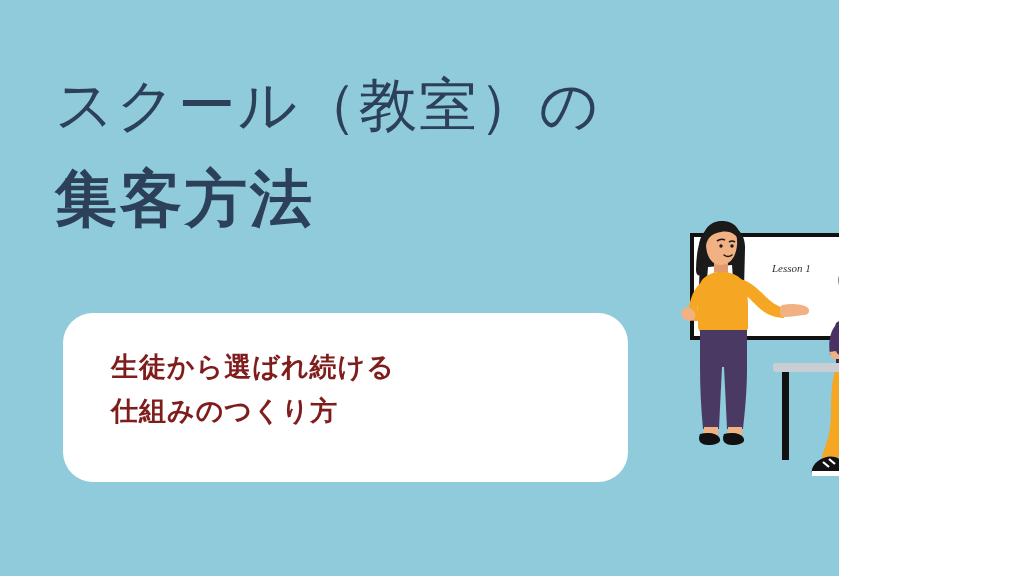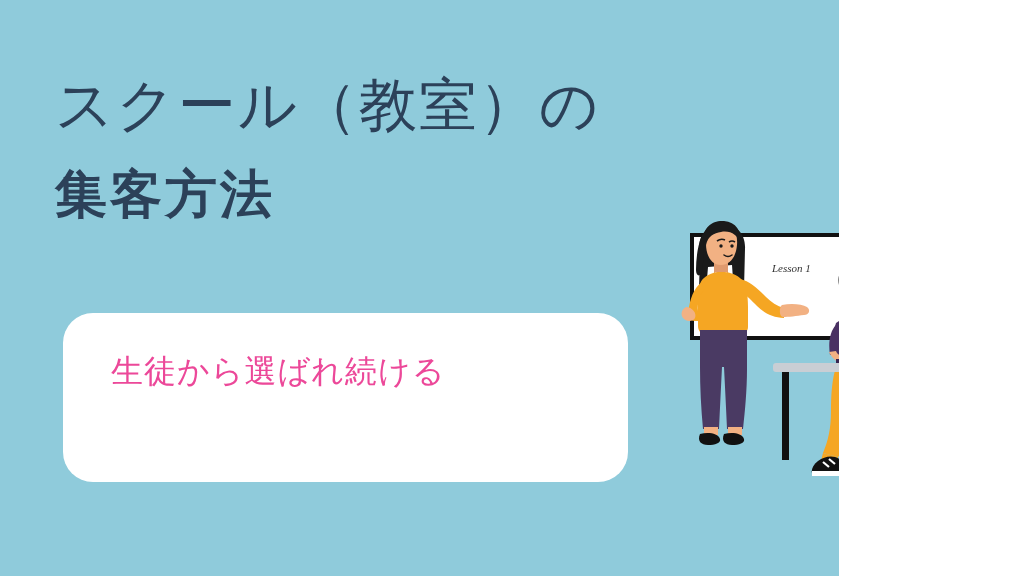--- a/index.html
+++ b/index.html
@@ -25,21 +25,21 @@
     line-height: 1.0;
     letter-spacing: 2px;
     font-weight: 400;
     color: #2c4159;
     white-space: nowrap;
   }
   .title-line2 {
     position: absolute;
     left: 55px;
     top: 168px;
-    font-size: 52px;
+    font-size: 62px;
     line-height: 1.0;
     letter-spacing: 3px;
     font-weight: 700;
     color: #2c4159;
     white-space: nowrap;
   }
 
   
   .card {
     position: absolute;
@@ -47,25 +47,25 @@
     top: 313px;
     width: 565px;
     height: 169px;
     background: #ffffff;
     border-radius: 30px;
   }
   .card-text {
     position: absolute;
     left: 48px;
     top: 33px;
-    font-size: 32px;
+    font-size: 27px;
     line-height: 1.62;
     letter-spacing: 1px;
-    font-weight: 400;
-    color: #ec4899;
+    font-weight: 700;
+    color: #7f1d1d;
     white-space: nowrap;
   }
 
   
   .illustration {
     position: absolute;
     left: 660px;
     top: 215px;
     width: 300px;
     height: 290px;
@@ -77,20 +77,21 @@
 
 <div id="slide">
 
   <div class="title-line1">スクール（教室）の</div>
 
   <div class="title-line2">集客方法</div>
 
   <div class="card">
     <div class="card-text">
       <div>生徒から選ばれ続ける</div>
+      <div>仕組みのつくり方</div>
     </div>
   </div>
 
   <div class="illustration">
     <svg width="300" height="290" viewBox="0 0 300 290" xmlns="http://www.w3.org/2000/svg">
 
       <g>
         <rect x="30" y="18" width="160" height="107" fill="#111111"></rect>
         <rect x="34" y="22" width="152" height="99" fill="#ffffff"></rect>
       </g>

